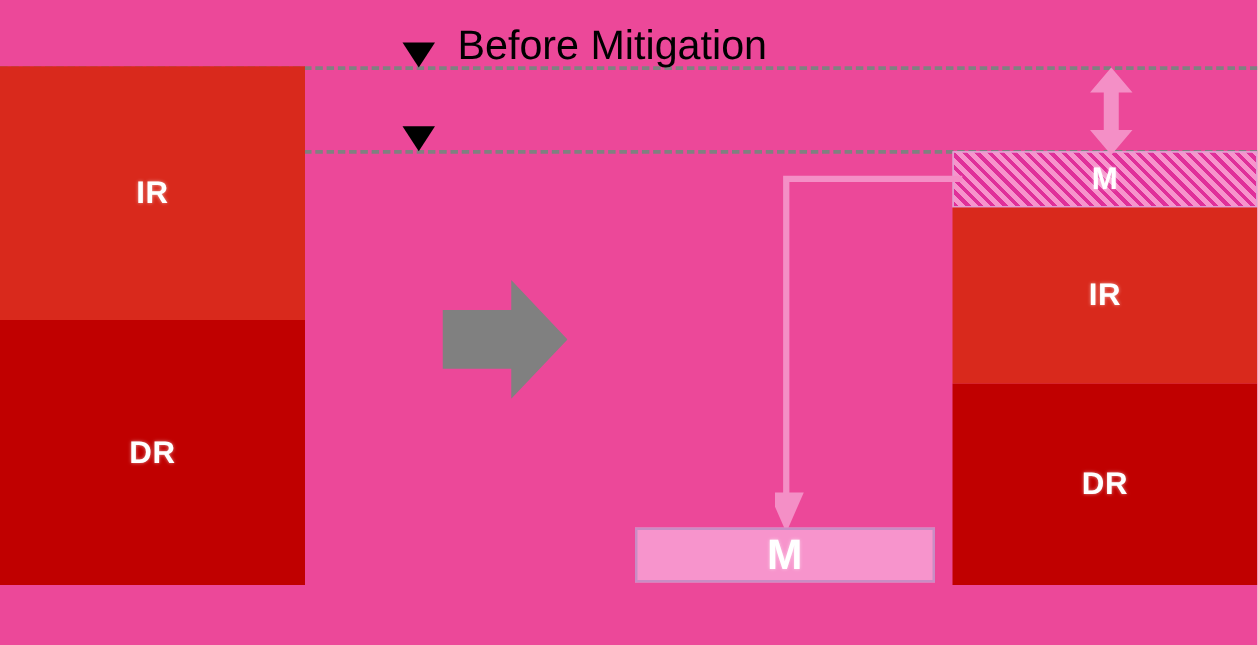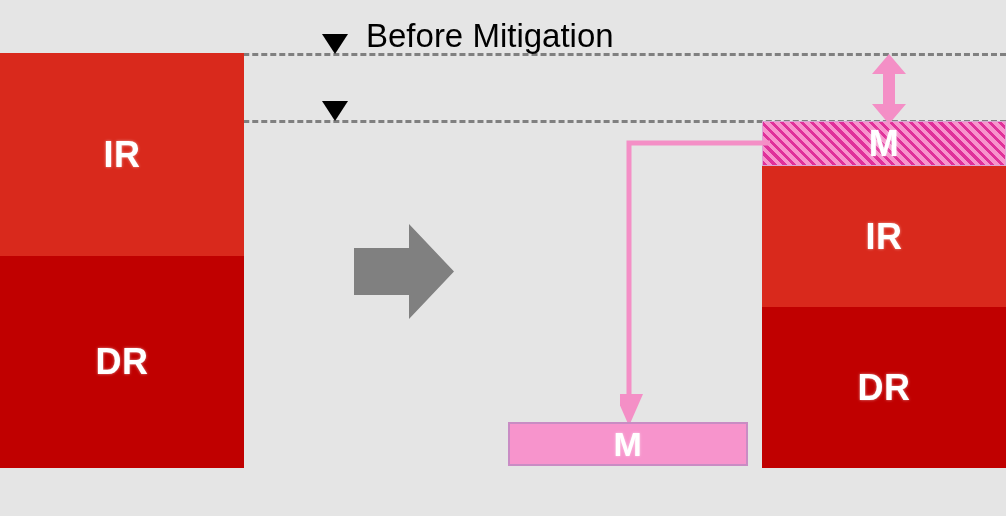--- a/index.html
+++ b/index.html
@@ -7,36 +7,36 @@
     padding: 0;
     background: #ffffff;
   }
   body {
     font-family: "Liberation Sans", sans-serif;
   }
   #canvas {
     position: relative;
     width: 1006px;
     height: 516px;
-    background: #e5e5e5;
+    background: #ec4899;
     overflow: hidden;
   }
 
   
   .seg {
     position: absolute;
     display: flex;
     align-items: center;
     justify-content: center;
     box-sizing: border-box;
   }
   .seg-label {
     color: #ffffff;
     font-weight: bold;
-    font-size: 36px;
+    font-size: 25px;
     line-height: 1;
     letter-spacing: 0.5px;
     text-shadow: 0 0 3px rgba(255,255,255,0.55);
     user-select: none;
   }
 
   
   #bar-before-ir {
     left: 0px;  top: 53px;  width: 244px; height: 203px;
     background: #D9291C;

